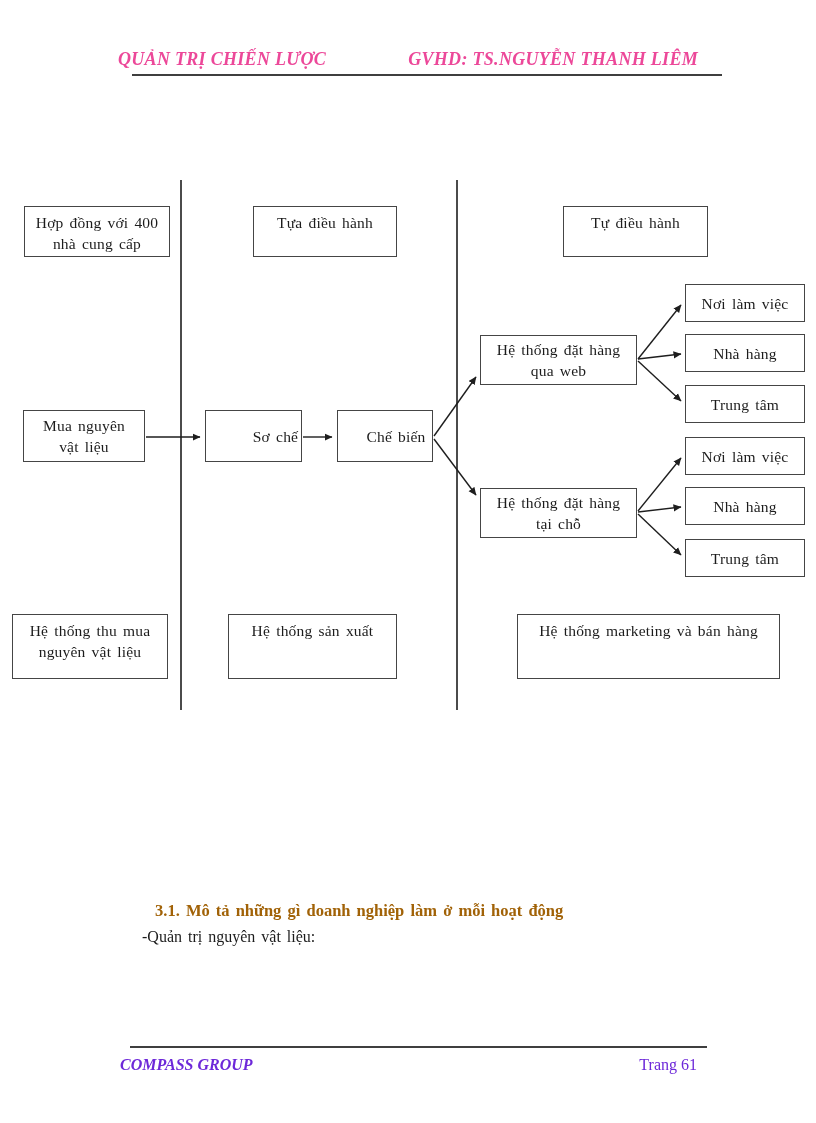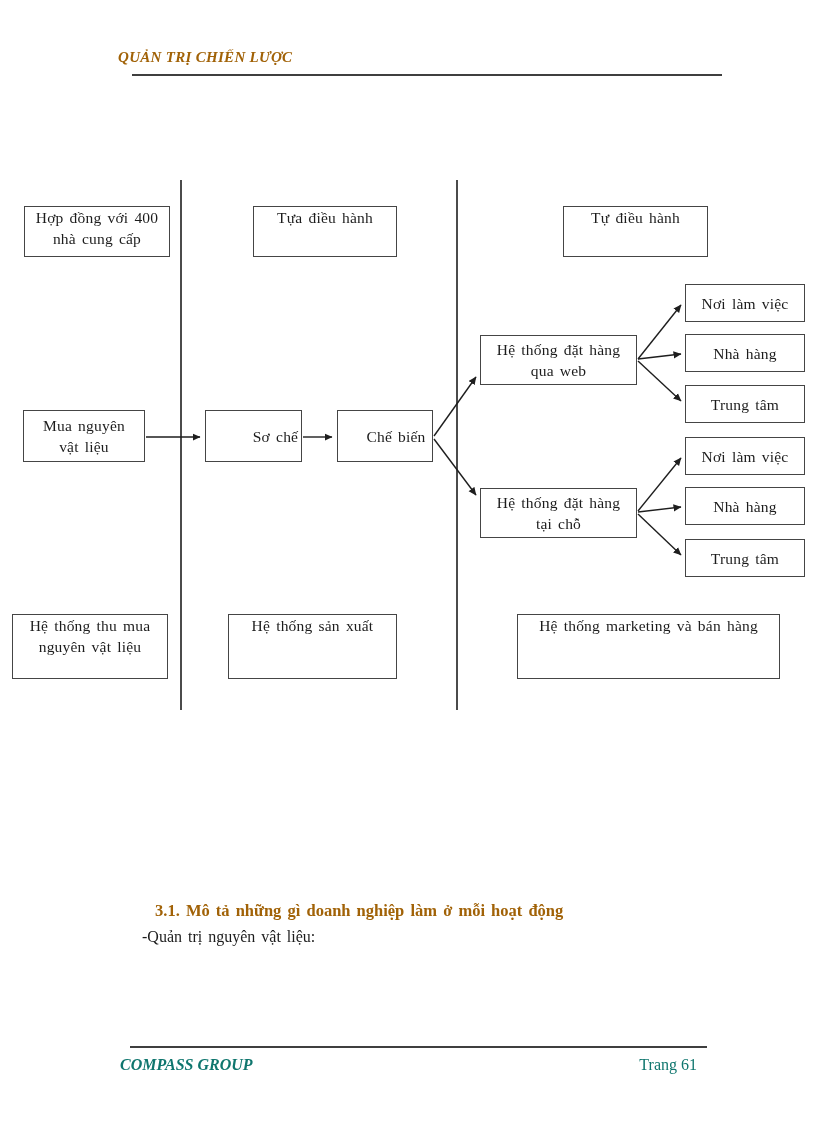--- a/index.html
+++ b/index.html
@@ -9,48 +9,48 @@
     margin:0 auto;
     background:#ffffff;
     font-family:"Liberation Serif","DejaVu Serif",serif;
     color:#1c1c1c;
     overflow:hidden;
   }
   
   .header{
     position:absolute;left:118px;top:49px;width:580px;
     display:flex;justify-content:space-between;
-    font-size:15px;font-weight:bold;font-style:italic;
-    letter-spacing:0.3px;color:#a16207;
+    font-size:18px;font-weight:bold;font-style:italic;
+    letter-spacing:0.3px;color:#ec4899;
   }
   .header-rule{
     position:absolute;left:132px;top:74px;width:590px;height:0;
     border-top:2px solid #3f3f3f;
   }
   .footer-rule{
     position:absolute;left:130px;top:1046px;width:577px;height:0;
     border-top:2px solid #3f3f3f;
   }
   .footer{
     position:absolute;left:120px;top:1056px;width:577px;
     display:flex;justify-content:space-between;
-    font-size:16px;color:#0f766e;
+    font-size:16px;color:#6d28d9;
   }
   .footer .company{font-weight:bold;font-style:italic;}
   .footer .pagenum{font-style:normal;}
   
   .dbox{
     position:absolute;box-sizing:border-box;
     border:1.5px solid #454545;background:#fff;
     display:flex;align-items:center;justify-content:center;
     text-align:center;white-space:pre-line;
     font-size:15.5px;line-height:21px;color:#1c1c1c;
     word-spacing:2px;letter-spacing:0.2px;
   }
-  .dbox.vtop{align-items:flex-start;}
+  .dbox.vtop{align-items:flex-start;padding-top:5px;}
   .b-hopdong   {left:24px;  top:206px; width:146px; height:51px;}
   .b-tua       {left:253px; top:206px; width:144px; height:51px;}
   .b-tu        {left:563px; top:206px; width:145px; height:51px;}
   .b-mua       {left:23px;  top:410px; width:122px; height:52px;}
   .b-soche     {left:205px; top:410px; width:97px;  height:52px;padding-left:44px;}
   .b-chebien   {left:337px; top:410px; width:96px;  height:52px;padding-left:22px;}
   .b-web       {left:480px; top:335px; width:157px; height:50px;}
   .b-taicho    {left:480px; top:488px; width:157px; height:50px;}
   .b-noi1      {left:685px; top:284px; width:120px; height:38px;}
   .b-nha1      {left:685px; top:334px; width:120px; height:38px;}
@@ -82,20 +82,21 @@
     word-spacing:2.5px;
   }
 </style>
 </head>
 <body>
 
 <div class="page">
 
   <div class="header">
     <span>QUẢN TRỊ CHIẾN LƯỢC</span>
+    <span>GVHD: TS.NGUYỄN THANH LIÊM</span>
   </div>
   <div class="header-rule"></div>
 
   <svg class="overlay" width="816" height="1123" viewBox="0 0 816 1123">
     <defs>
       <marker id="arr" markerWidth="10" markerHeight="9" refX="7.5" refY="4" orient="auto" markerUnits="userSpaceOnUse">
         <path d="M0,0.4 L8,4 L0,7.6 z" fill="#1e1e1e"></path>
       </marker>
     </defs>
     <line class="divider" x1="181" y1="180" x2="181" y2="710"></line>

